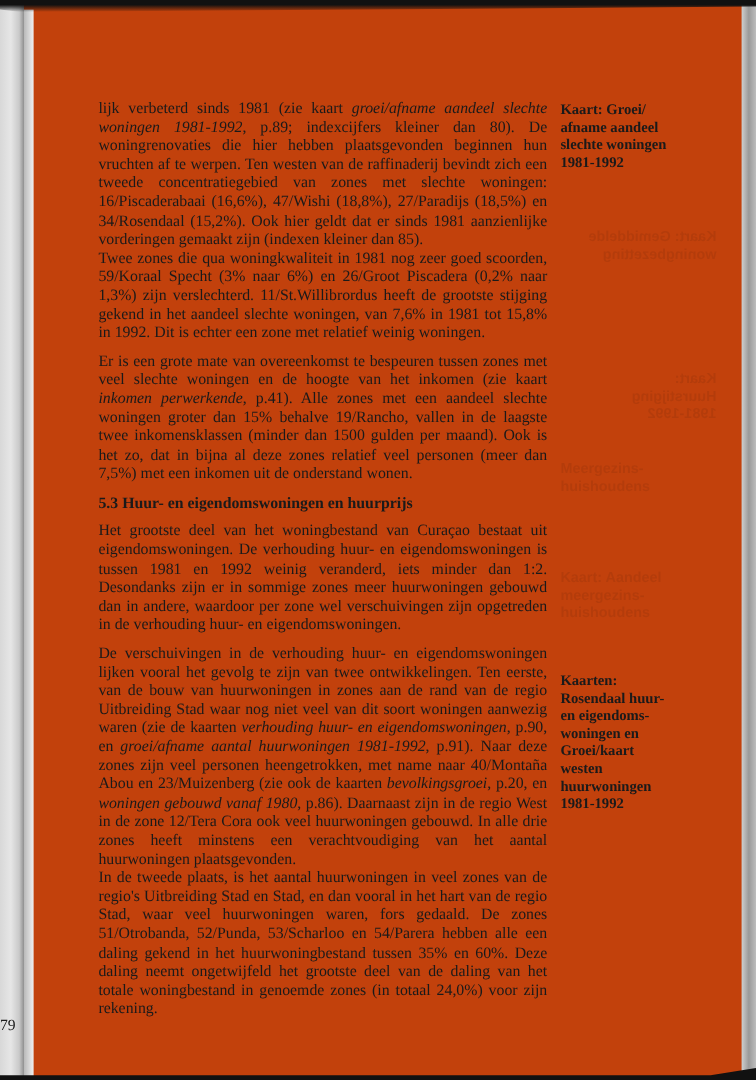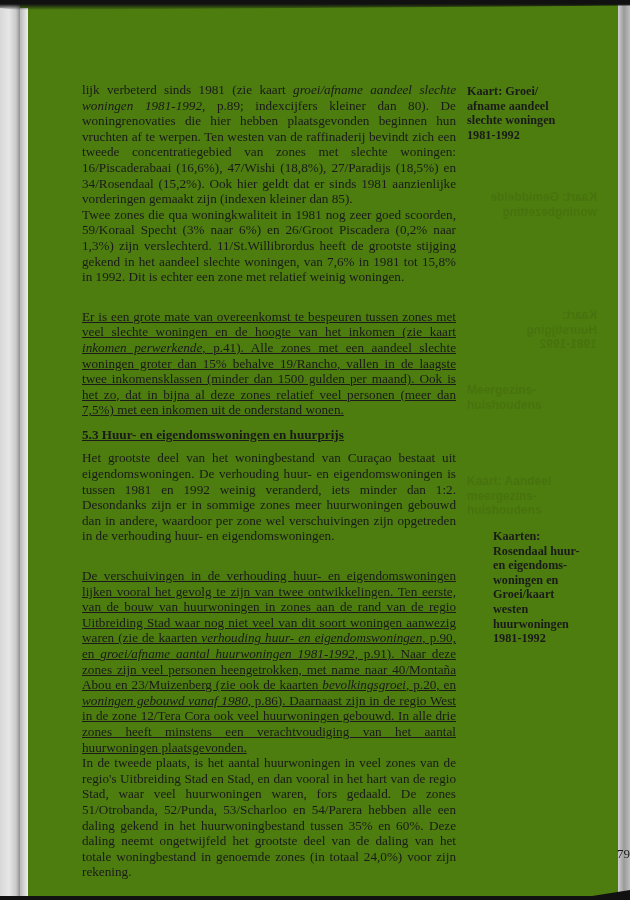--- a/index.html
+++ b/index.html
@@ -3,21 +3,21 @@
 <meta charset="utf-8">
 <style>
   html, body { margin:0; padding:0; }
   body {
     width:630px; height:900px; overflow:hidden; position:relative;
     background:#0d0d0d;
     font-family:"Liberation Serif", "DejaVu Serif", serif;
   }
   .page {
     position:absolute; left:0; top:0; width:630px; height:900px;
-    background:#4d7c0f;
+    background:#c2410c;
   }
   .top-shadow {
     position:absolute; left:0; top:0; width:630px; height:10px;
     background:linear-gradient(to bottom, #111 0%, #111 40%, rgba(20,20,20,0) 100%);
     clip-path: polygon(0 0, 100% 0, 100% 55%, 2.7% 100%, 0 80%);
   }
   .spine-left {
     position:absolute; left:0; top:0; width:20px; height:900px;
     background:linear-gradient(to right, #d8d8d8 0%, #e6e6e6 45%, #c9c9c9 80%, #8f8f8f 100%);
   }
@@ -32,39 +32,39 @@
   .bottom-shadow {
     position:absolute; left:0; bottom:0; width:630px; height:10px; background:#111;
     clip-path: polygon(0 60%, 94% 60%, 100% 0, 100% 100%, 0 100%);
   }
   .col-main {
     position:absolute; left:82px; top:82px; width:374px;
     font-size:13.2px; line-height:15.6px; color:#1a1a1a;
     text-align:justify;
   }
   .col-main p { margin:0; }
-  .col-main p.gap { margin-top:24px;text-decoration:underline; }
+  .col-main p.gap { margin-top:8px; }
   .col-main h2 {
-    font-size:13.2px; font-weight:bold; margin:9px 0 8px 0; line-height:15.6px;text-decoration:underline;
+    font-size:13.2px; font-weight:bold; margin:9px 0 8px 0; line-height:15.6px;
   }
   .col-main i { font-style:italic; }
   .side {
     position:absolute; left:467px; width:130px;
     font-family:Liberation Serif, serif;
     font-weight:bold; font-size:12.2px; line-height:14.6px; color:#1a1a1a;
   }
   .ghost {
     position:absolute; left:467px; width:130px;
     font-family:"Liberation Sans", "DejaVu Sans", sans-serif;
     font-weight:bold; font-size:12px; line-height:14.5px; color:#000;
     opacity:0.07;
   }
   .mirror { transform:scaleX(-1); }
   .pagenum {
-    position:absolute; left:0; width:630px; top:846px; text-align:right;
+    position:absolute; left:0; width:630px; top:846px; text-align:left;
     font-size:13px; color:#1a1a1a;
   }
 </style>
 </head>
 <body>
 
 <div class="page">
   <div class="spine-left"></div>
   <div class="spine-left-inner"></div>
   <div class="edge-right"></div>
@@ -111,21 +111,21 @@
       <span>In de tweede plaats, is het aantal huurwoningen in veel zones van de regio's Uitbreiding Stad en Stad, en dan vooral in het hart van de regio Stad, waar veel huurwoningen waren, fors gedaald. De zones 51/Otrobanda, 52/Punda, 53/Scharloo en 54/Parera hebben alle een daling gekend in het huurwoningbestand tussen 35% en 60%. Deze daling neemt ongetwijfeld het grootste deel van de daling van het totale woningbestand in genoemde zones (in totaal 24,0%) voor zijn rekening.</span>
     </p>
   </div>
 
   <div class="side" style="top:84px;">
     <div>Kaart: Groei/</div>
     <div>afname aandeel</div>
     <div>slechte woningen</div>
     <div>1981-1992</div>
   </div>
-  <div class="side" style="top:529px;margin-left:26px;">
+  <div class="side" style="top:560px;">
     <div>Kaarten:</div>
     <div>Rosendaal huur-</div>
     <div>en eigendoms-</div>
     <div>woningen en</div>
     <div>Groei/kaart</div>
     <div>westen</div>
     <div>huurwoningen</div>
     <div>1981-1992</div>
   </div>
 

